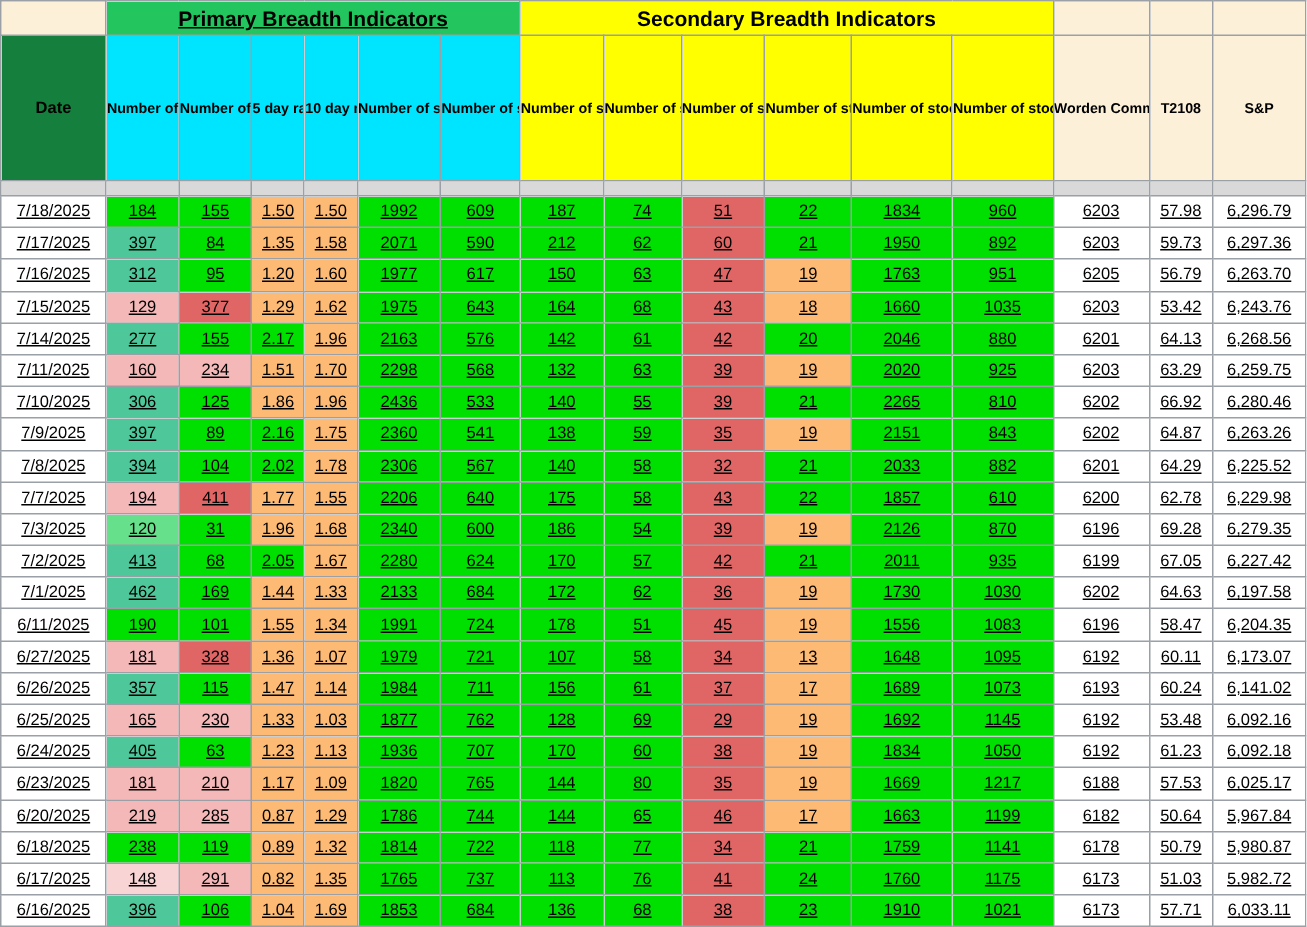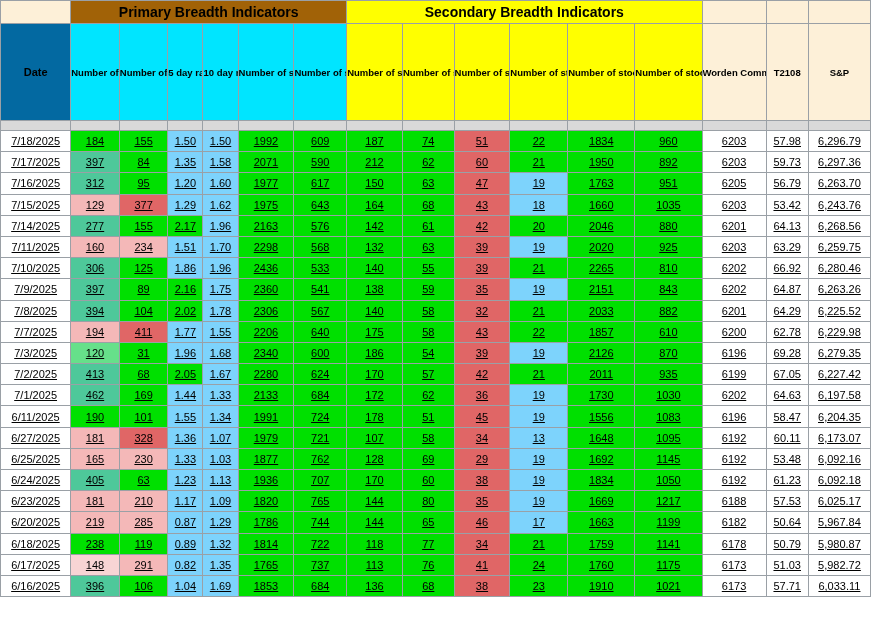--- a/index.html
+++ b/index.html
@@ -28,53 +28,53 @@
     white-space: nowrap;
   }
   
   .grp {
     font-weight: bold;
     font-size: 14px;
     height: 22px;
     color: #000;
   }
   .grp-blank { background: #fdf0d8; border: 1px solid #9aa0a6; }
-  .grp-primary { background: #a16207; }
+  .grp-primary { background: #22c55e; text-decoration: underline; }
   .grp-secondary { background: #ffff00; }
   .grp-right { background: #fdf0d8; }
 
   
   .hdr {
     height: 96px;
     font-weight: bold;
     font-size: 9.5px;
     line-height: 11px;
     white-space: normal;
     padding: 1px 1px;
   }
   .hdr-cyan { background: #00e5ff; }
   .hdr-yellow { background: #ffff00; }
   .hdr-cream { background: #fdf0d8; }
-  .hdr-date { background: #0369a1; font-size: 11px; }
+  .hdr-date { background: #15803d; font-size: 11px; }
 
   
   .spacer td { height: 9px; background: #d9d9d9; border: 1px solid #9aa0a6; }
 
   
   tbody tr { height: 21.2px; text-decoration: underline; }
   td.data { font-size: 11px; }
   td.date { background: #ffffff; text-align: right; padding-right: 5px; font-size: 11px; }
   td.plain { background: #ffffff; }
   td.g-dark { background: #4ec89a; }
   td.g-mid  { background: #66e08a; }
   td.green  { background: #00e000; }
   td.red    { background: #e06666; }
   td.pink   { background: #f4b8b8; }
   td.pink-l { background: #f8d4d4; }
-  td.white  { background: #7dd3fc; margin-left: 39px; }
+  td.white  { background: #fdba74; margin-left: 39px; }
 </style>
 </head>
 <body>
 
 <table class="breadth">
   <colgroup>
     <col style="width:68px">
       <col style="width:47px">
       <col style="width:47px">
       <col style="width:34px">
@@ -402,20 +402,38 @@
         <td class="data green">58</td>
         <td class="data red">34</td>
         <td class="data white">13</td>
         <td class="data green">1648</td>
         <td class="data green">1095</td>
         <td class="data plain">6192</td>
         <td class="data plain">60.11</td>
         <td class="data plain">6,173.07</td>
       </tr>
       <tr>
+        <td class="data date">6/26/2025</td>
+        <td class="data g-dark">357</td>
+        <td class="data green">115</td>
+        <td class="data white">1.47</td>
+        <td class="data white">1.14</td>
+        <td class="data green">1984</td>
+        <td class="data green">711</td>
+        <td class="data green">156</td>
+        <td class="data green">61</td>
+        <td class="data red">37</td>
+        <td class="data white">17</td>
+        <td class="data green">1689</td>
+        <td class="data green">1073</td>
+        <td class="data plain">6193</td>
+        <td class="data plain">60.24</td>
+        <td class="data plain">6,141.02</td>
+      </tr>
+      <tr>
         <td class="data date">6/25/2025</td>
         <td class="data pink">165</td>
         <td class="data pink">230</td>
         <td class="data white">1.33</td>
         <td class="data white">1.03</td>
         <td class="data green">1877</td>
         <td class="data green">762</td>
         <td class="data green">128</td>
         <td class="data green">69</td>
         <td class="data red">29</td>

